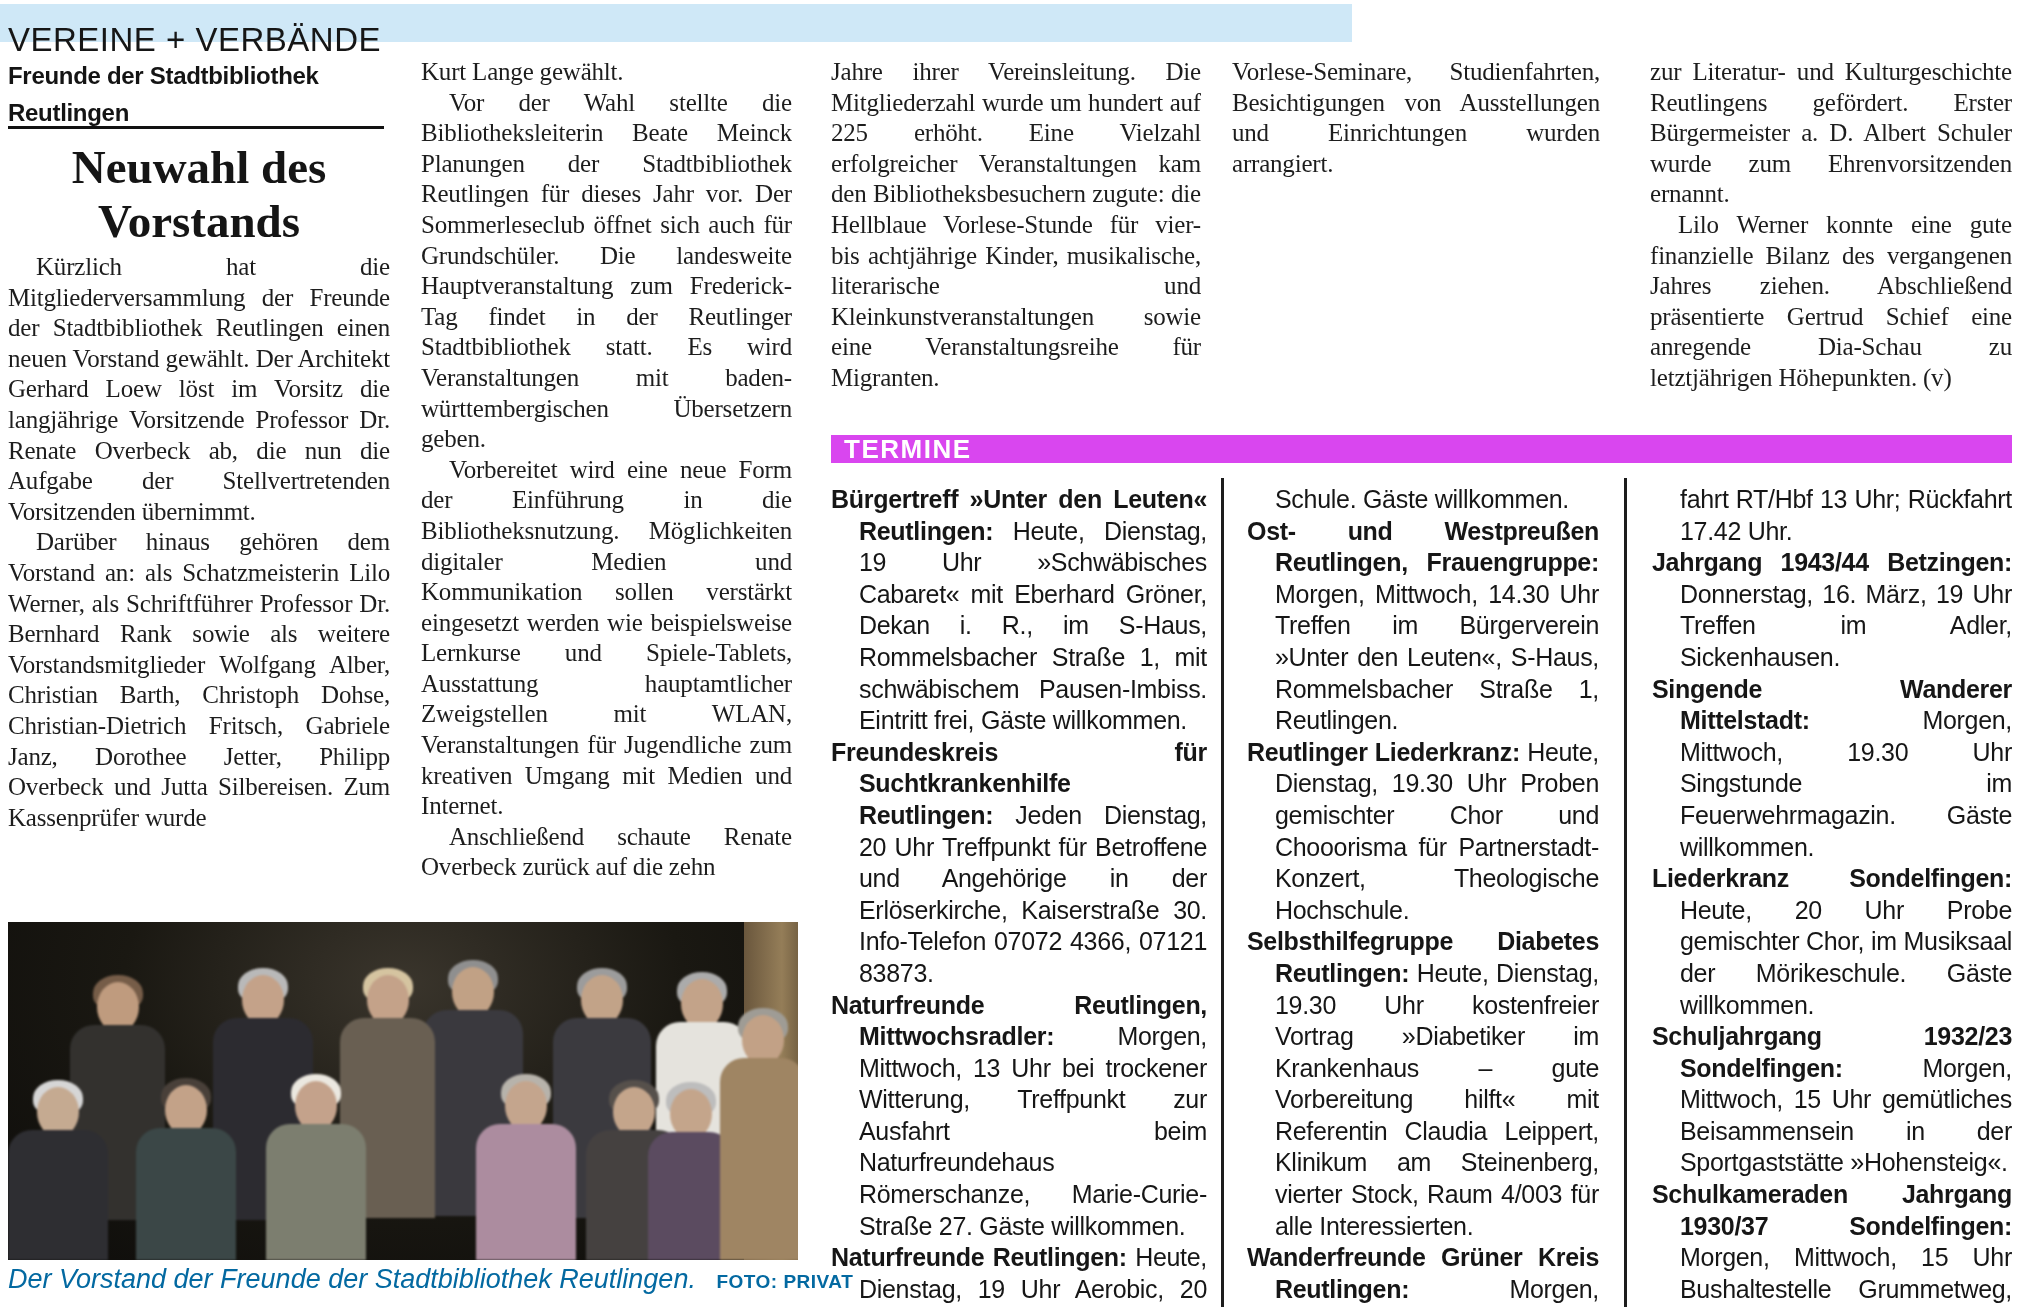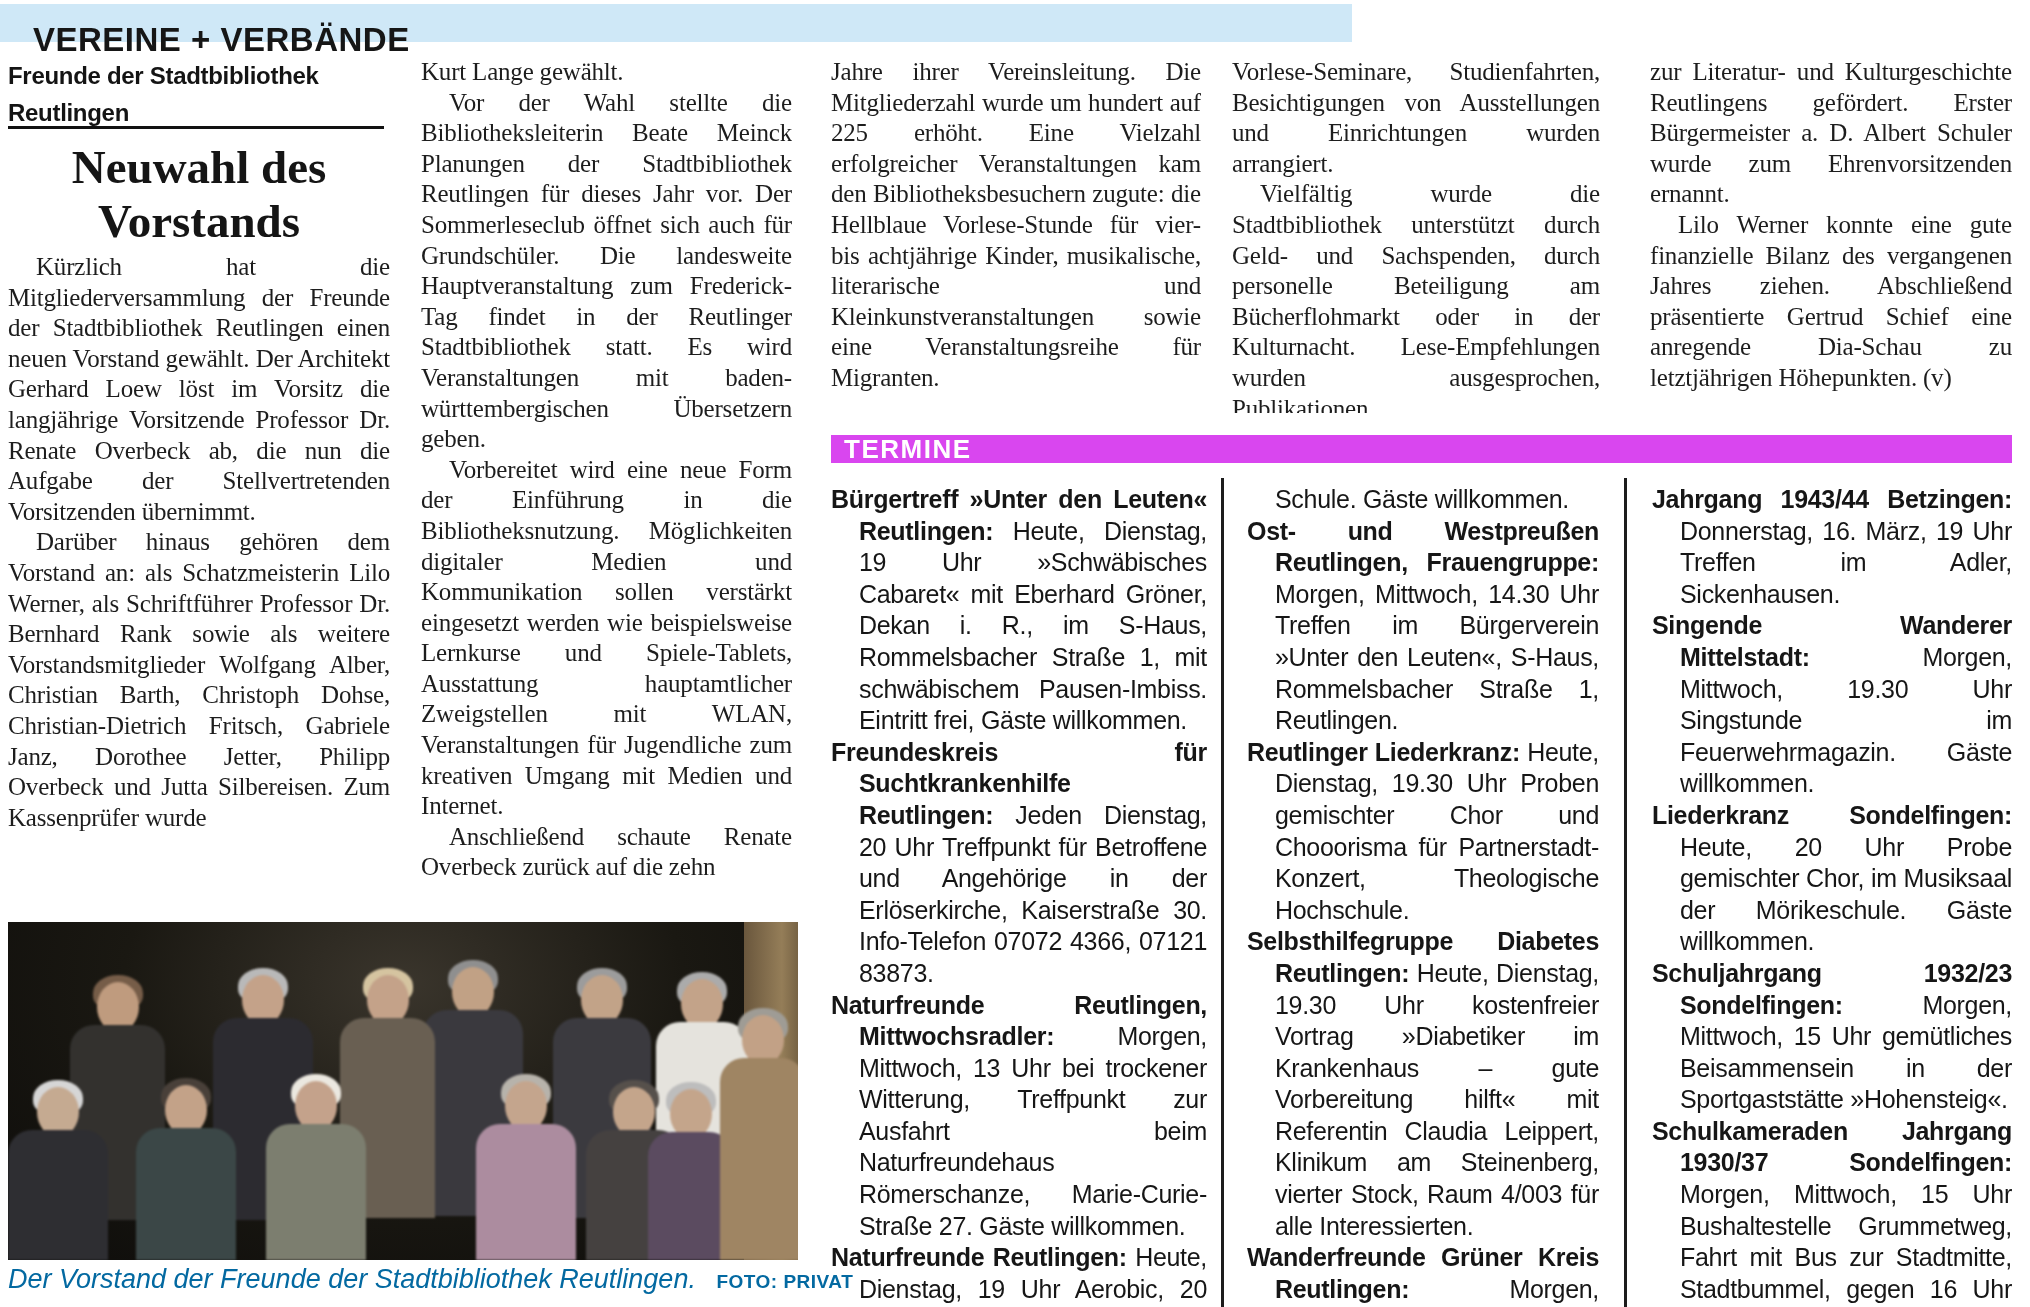--- a/index.html
+++ b/index.html
@@ -1,22 +1,22 @@
 <!DOCTYPE html>
 <html lang="de"><head>
 <meta charset="utf-8">
 <style>
   html,body{margin:0;padding:0;background:#ffffff;}
   .page{position:relative;width:2030px;height:1307px;background:#ffffff;overflow:hidden;
         font-family:"Liberation Serif",serif;color:#1d1d1d;}
 
   
   .masthead{position:absolute;left:0;top:4px;width:1352px;height:38px;display:flex;align-items:center;}
-  .masthead-title{font-family:"Liberation Sans",sans-serif;font-weight:bold;font-size:33px;
-                  letter-spacing:0.5px;color:#161616;padding-left:33px;margin-top:34px;}
+  .masthead-title{font-family:"Liberation Sans",sans-serif;font-weight:normal;font-size:33px;
+                  letter-spacing:0.5px;color:#161616;padding-left:8px;margin-top:34px;}
 
   
   .kicker{position:absolute;left:8px;top:57px;width:382px;font-family:"Liberation Sans",sans-serif;
           font-weight:bold;font-size:24px;line-height:37px;color:#141414;white-space:pre-line;letter-spacing:-0.3px;}
   .kicker-rule{position:absolute;left:8px;top:126px;width:376px;height:3px;background:#111;}
   .headline{position:absolute;left:8px;top:140px;width:382px;margin:0;text-align:center;
             font-family:"Liberation Serif",serif;font-weight:bold;font-size:47px;line-height:54px;color:#151515;}
 
   
   .bodycol{position:absolute;font-size:25px;line-height:30.6px;letter-spacing:-0.2px;overflow:hidden;}
@@ -85,21 +85,20 @@
       <p class="para">Kurt Lange gewählt.</p>
       <p class="para ind">Vor der Wahl stellte die Bibliotheksleiterin Beate Meinck Planungen der Stadtbibliothek Reutlingen für dieses Jahr vor. Der Sommerleseclub öffnet sich auch für Grundschüler. Die landesweite Hauptveranstaltung zum Frederick-Tag findet in der Reutlinger Stadtbibliothek statt. Es wird Veranstaltungen mit baden-württembergischen Übersetzern geben.</p>
       <p class="para ind">Vorbereitet wird eine neue Form der Einführung in die Bibliotheksnutzung. Möglichkeiten digitaler Medien und Kommunikation sollen verstärkt eingesetzt werden wie beispielsweise Lernkurse und Spiele-Tablets, Ausstattung hauptamtlicher Zweigstellen mit WLAN, Veranstaltungen für Jugendliche zum kreativen Umgang mit Medien und Internet.</p>
       <p class="para ind">Anschließend schaute Renate Overbeck zurück auf die zehn</p>
     </div>
   <div class="bodycol col-3" id="col3">
       <p class="para">Jahre ihrer Vereinsleitung. Die Mitgliederzahl wurde um hundert auf 225 erhöht. Eine Vielzahl erfolgreicher Veranstaltungen kam den Bibliotheksbesuchern zugute: die Hellblaue Vorlese-Stunde für vier- bis achtjährige Kinder, musikalische, literarische und Kleinkunstveranstaltungen sowie eine Veranstaltungsreihe für Migranten.</p>
     </div>
   <div class="bodycol col-4" id="col4">
       <p class="para">Vorlese-Seminare, Studienfahrten, Besichtigungen von Ausstellungen und Einrichtungen wurden arrangiert.</p>
-      <p class="para ind">Vielfältig wurde die Stadtbibliothek unterstützt durch Geld- und Sachspenden, durch personelle Beteiligung am Bücherflohmarkt oder in der Kulturnacht. Lese-Empfehlungen wurden ausgesprochen, Publikationen</p>
     </div>
   <div class="bodycol col-5" id="col5">
       <p class="para">zur Literatur- und Kulturgeschichte Reutlingens gefördert. Erster Bürgermeister a. D. Albert Schuler wurde zum Ehrenvorsitzenden ernannt.</p>
       <p class="para ind">Lilo Werner konnte eine gute finanzielle Bilanz des vergangenen Jahres ziehen. Abschließend präsentierte Gertrud Schief eine anregende Dia-Schau zu letztjährigen Höhepunkten. (v)</p>
     </div>
 
   <div class="termine-bar" id="terminebar" style="background: #d946ef;">
     <span class="termine-title">TERMINE</span>
   </div>
 
@@ -110,20 +109,21 @@
       <div class="titem"><b class="tlead">Naturfreunde Reutlingen: </b>Heute, Dienstag, 19 Uhr Aerobic, 20 Uhr Volleyball, Turn- und Schwimmhalle, H.-Kurz-</div>
     </div>
   <div class="tcol tcol-1" id="tcol1">
       <div class="titem cont">Schule. Gäste willkommen.</div>
       <div class="titem"><b class="tlead">Ost- und Westpreußen Reutlingen, Frauengruppe: </b>Morgen, Mittwoch, 14.30 Uhr Treffen im Bürgerverein »Unter den Leuten«, S-Haus, Rommelsbacher Straße 1, Reutlingen.</div>
       <div class="titem"><b class="tlead">Reutlinger Liederkranz: </b>Heute, Dienstag, 19.30 Uhr Proben gemischter Chor und Chooorisma für Partnerstadt-Konzert, Theologische Hochschule.</div>
       <div class="titem"><b class="tlead">Selbsthilfegruppe Diabetes Reutlingen: </b>Heute, Dienstag, 19.30 Uhr kostenfreier Vortrag »Diabetiker im Krankenhaus – gute Vorbereitung hilft« mit Referentin Claudia Leippert, Klinikum am Steinenberg, vierter Stock, Raum 4/003 für alle Interessierten.</div>
       <div class="titem"><b class="tlead">Wanderfreunde Grüner Kreis Reutlingen: </b>Morgen, Mittwoch, Wanderung Metzingen – Weinberg Hofbühl – Neuhausen, Einkehr Rebstöckle. Ab-</div>
     </div>
   <div class="tcol tcol-2" id="tcol2">
+      <div class="titem cont">fahrt RT/Hbf 13 Uhr; Rückfahrt 17.42 Uhr.</div>
       <div class="titem"><b class="tlead">Jahrgang 1943/44 Betzingen: </b>Donnerstag, 16. März, 19 Uhr Treffen im Adler, Sickenhausen.</div>
       <div class="titem"><b class="tlead">Singende Wanderer Mittelstadt: </b>Morgen, Mittwoch, 19.30 Uhr Singstunde im Feuerwehrmagazin. Gäste willkommen.</div>
       <div class="titem"><b class="tlead">Liederkranz Sondelfingen: </b>Heute, 20 Uhr Probe gemischter Chor, im Musiksaal der Mörikeschule. Gäste willkommen.</div>
       <div class="titem"><b class="tlead">Schuljahrgang 1932/23 Sondelfingen: </b>Morgen, Mittwoch, 15 Uhr gemütliches Beisammensein in der Sportgaststätte »Hohensteig«.</div>
       <div class="titem"><b class="tlead">Schulkameraden Jahrgang 1930/37 Sondelfingen: </b>Morgen, Mittwoch, 15 Uhr Bushaltestelle Grummetweg, Fahrt mit Bus zur Stadtmitte, Stadtbummel, gegen 16 Uhr Einkehr im Barfüßer. Info-Telefon: 126364 oder 491342.</div>
     </div>
   <div class="vrule vrule-1"></div>
   <div class="vrule vrule-2"></div>
 
   <div class="photo">

